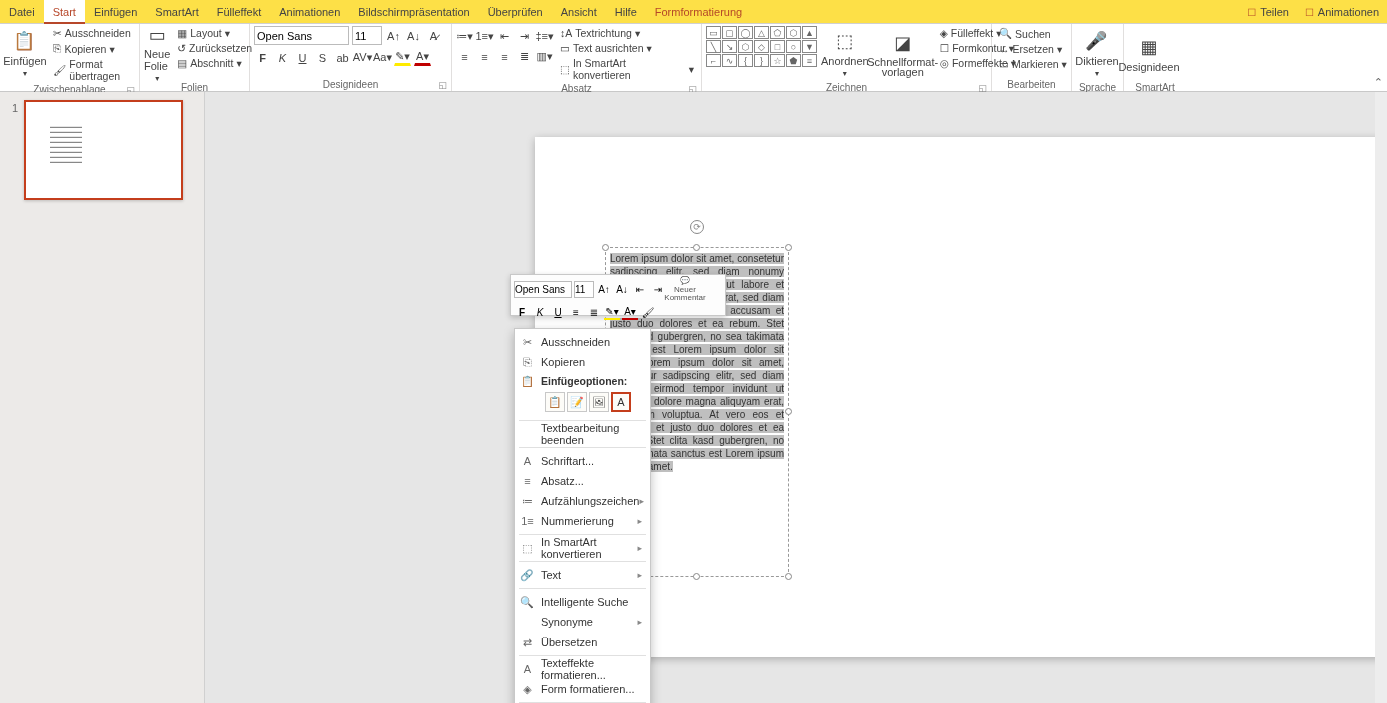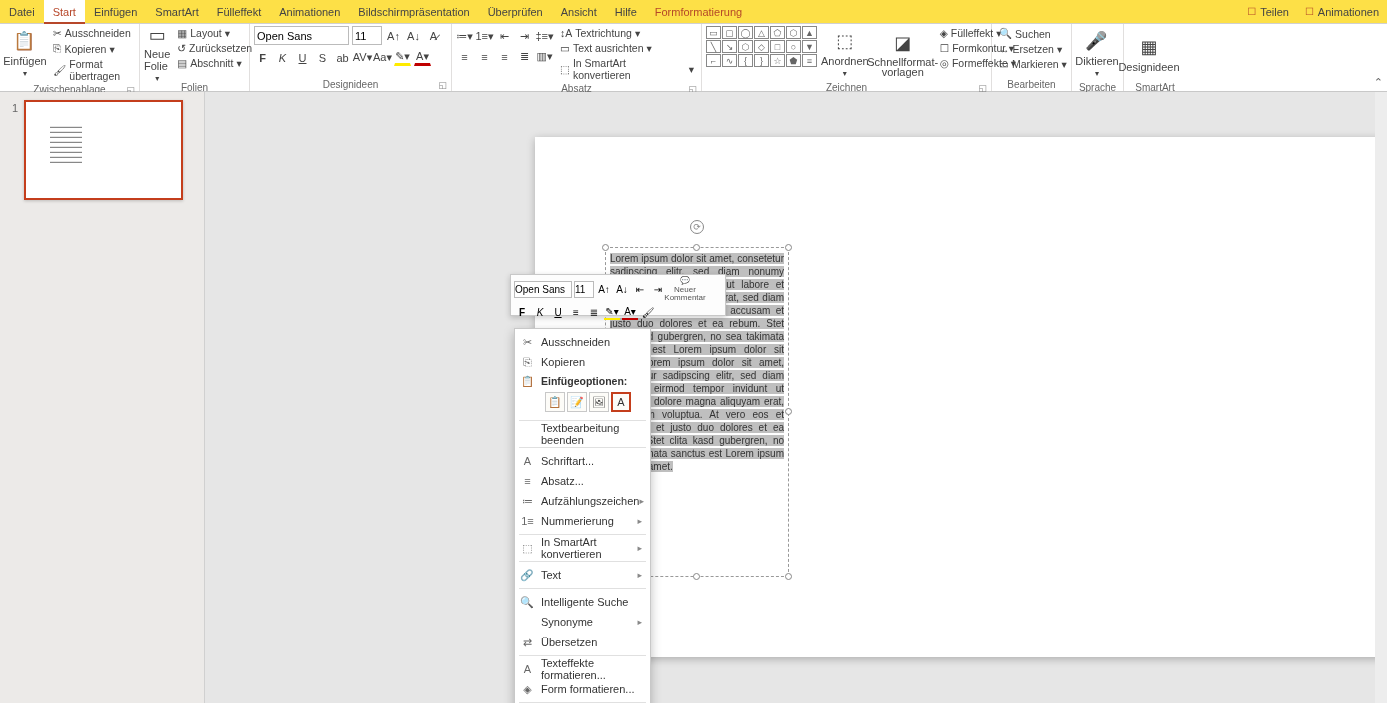--- a/index.html
+++ b/index.html
@@ -4,21 +4,21 @@
 <style>
 * { box-sizing: border-box; margin: 0; padding: 0; font-family: "Segoe UI", Arial, sans-serif; }
 body { width: 1387px; height: 703px; background: #e6e6e6; overflow: hidden; position: relative; }
 
 
 .tabs { height: 24px; background: #fde047; display: flex; align-items: center; font-size: 11px; border-bottom: 1px solid #d0d0d0; }
 .tabs .tab { padding: 0 9px; height: 24px; line-height: 24px; color: #444; cursor: pointer; }
 .tabs .tab.active { background: #fff; border-bottom: 2px solid #b7472a; color: #b7472a; }
 .tabs .tab.context { color: #b54828; }
 .tabs .spacer { flex: 1; }
-.tabs .action { padding: 0 8px; color: #444; display:flex; align-items:flex-start; gap:4px;}
+.tabs .action { padding: 0 8px; color: #444; display:flex; align-items:flex-end; gap:4px;}
 .tabs .action::before{content:"☐"; font-size:10px; color:#b54828;}
 
 
 .ribbon { height: 68px; background: #fff; display: flex; border-bottom: 1px solid #c8c8c8; font-size: 11px; position: relative; }
 .ribbon-group { border-right: 1px solid #e1dfde; display: flex; flex-direction: column; justify-content: space-between; padding: 2px 4px 0 4px; }
 .ribbon-group .group-body { display: flex; align-items: flex-start; gap: 4px; flex:1;}
 .ribbon-group .group-label { text-align: center; font-size: 10px; color: #666; padding: 1px 0; position:relative;}
 .ribbon-group .group-label .dlg{position:absolute; right:0; bottom:1px; font-size:9px; color:#888;}
 .big-btn { display:flex; flex-direction:column; align-items:center; justify-content:center; width:42px; height:55px; gap:2px; color:#444;}
 .big-btn .ico{width:24px;height:24px;display:flex;align-items:center;justify-content:center;font-size:18px;}

